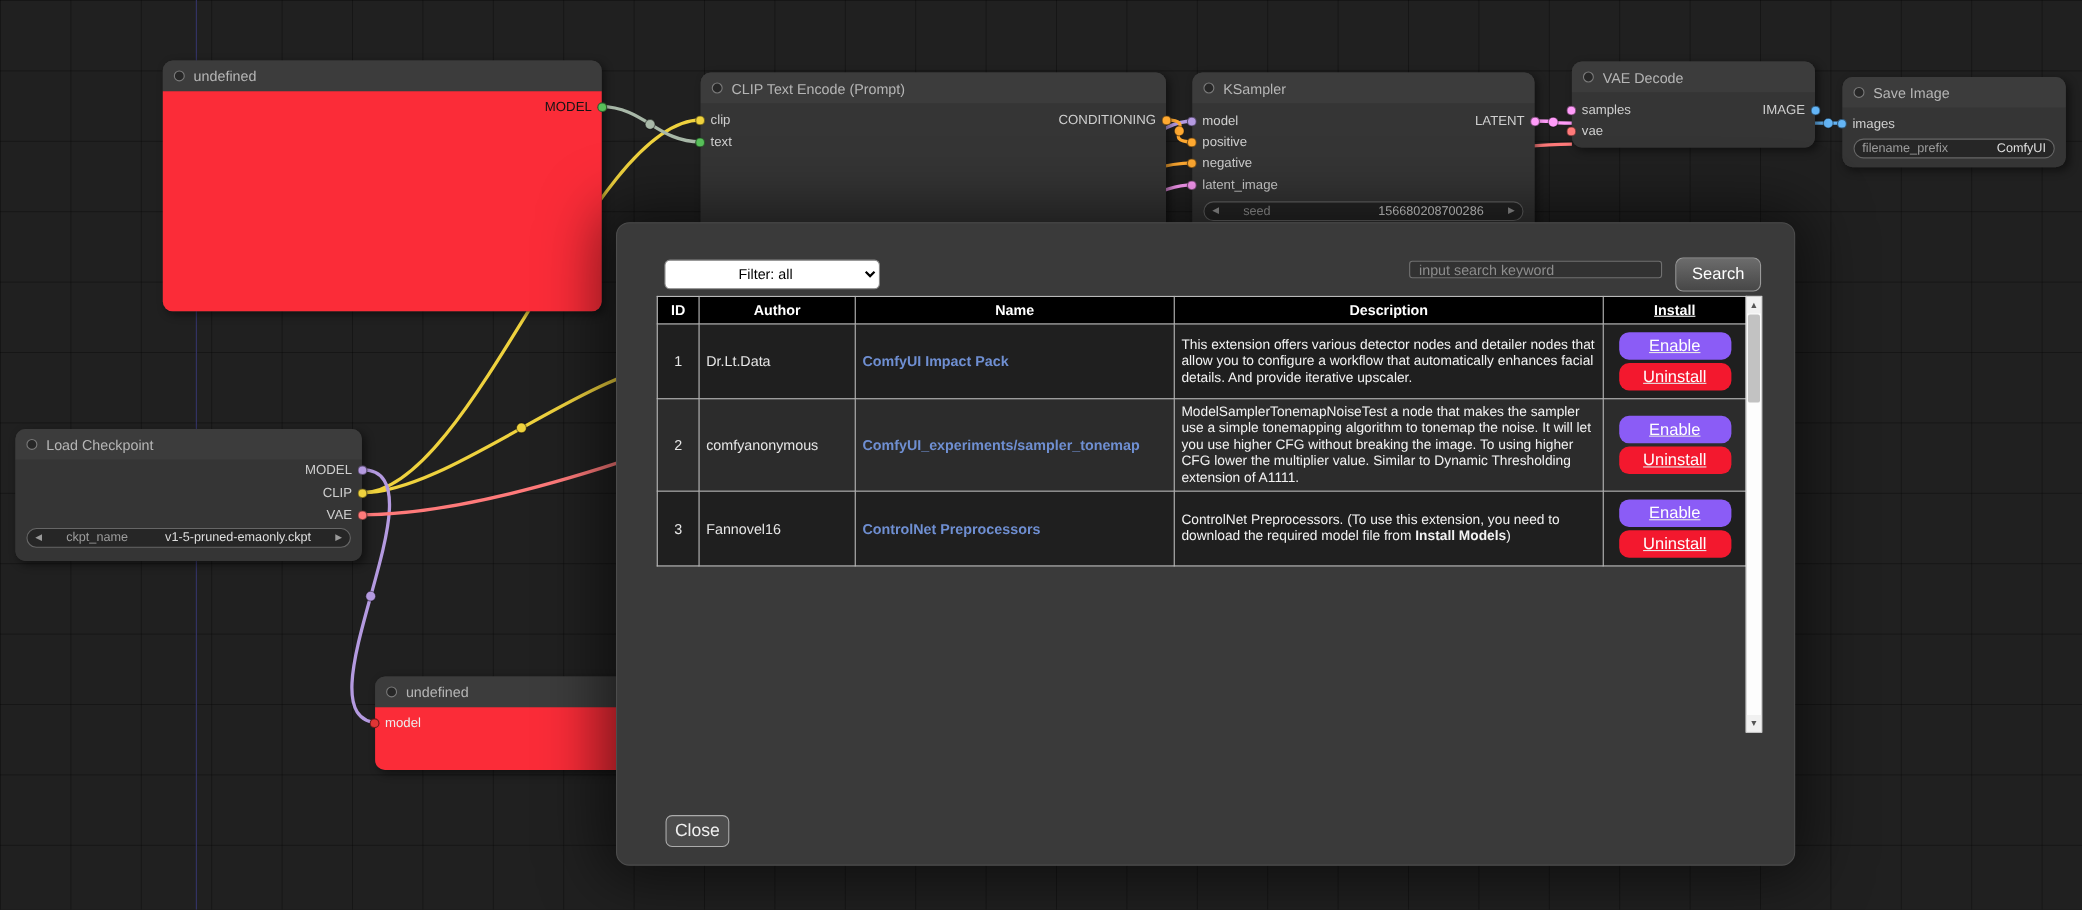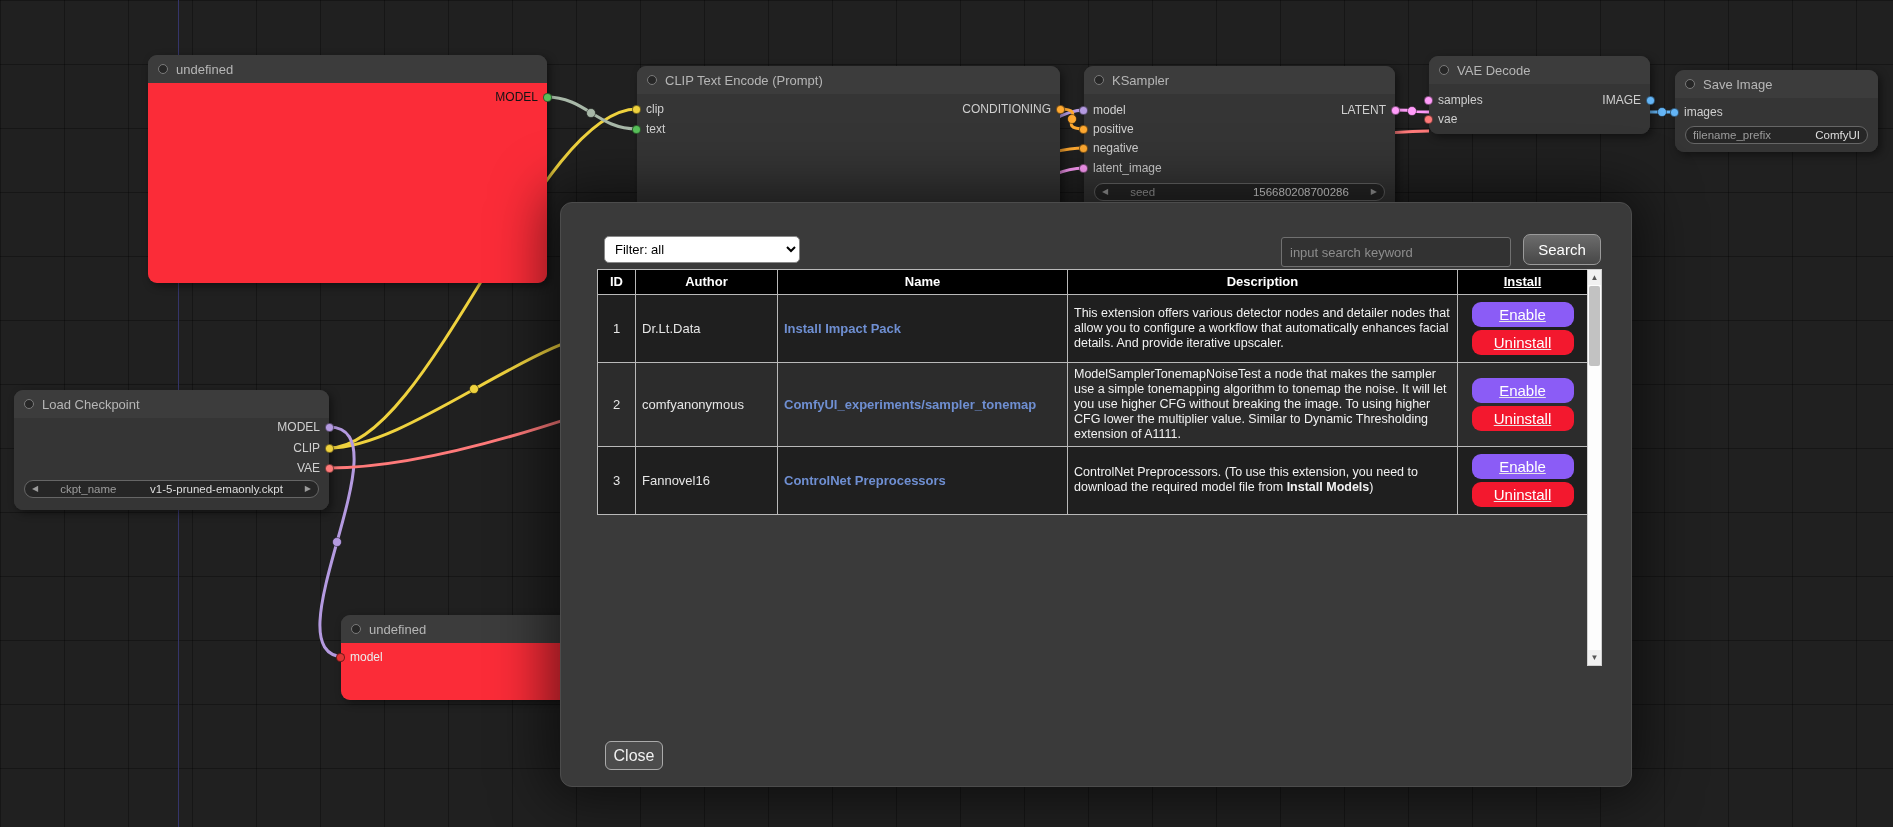--- a/index.html
+++ b/index.html
@@ -52,22 +52,22 @@
   .widget .wvalue { margin-left:auto; color:#dedede; }
   .widget.plain { justify-content:space-between; }
   .widget.plain .wvalue { margin-left:0; }
 
   
   .dialog { position:absolute; left:560px; top:202px; width:1072px; height:585px; z-index:10;
             background:#3a3a3a; border:1px solid #4c4c4c; border-radius:12px;
             box-shadow:0 0 55px 12px rgba(0,0,0,0.55); }
   .filter-select { position:absolute; left:43px; top:33px; width:196px; height:27px;
                    border-radius:5px; border:1px solid #888; background:#ffffff; color:#000;
-                   font-size:13px; padding:0 6px; font-family:"Liberation Sans", sans-serif; }
-  .search-input { position:absolute; left:720px; top:34px; width:230px; height:30px;
+                   font-size:13px; padding:0 6px; font-family:"Liberation Sans", sans-serif;text-align:center; }
+  .search-input { position:absolute; left:720px; top:34px; width:230px; height:16px;
                   background:#323232; border:1px solid #707070; border-radius:3px;
                   color:#d8d8d8; font-size:13px; padding:0 8px;
                   font-family:"Liberation Sans", sans-serif; }
   .search-input::placeholder { color:#8d8d8d; }
   .search-btn { position:absolute; left:962px; top:31px; width:78px; height:31px;
                 background:linear-gradient(#6c6c6c,#474747); border:1px solid #9a9a9a;
                 border-radius:7px; color:#fff; font-size:15px; cursor:pointer;
                 font-family:"Liberation Sans", sans-serif; }
 
   .ext-table { position:absolute; left:36px; top:66px; width:990px;
@@ -293,21 +293,21 @@
           <th class="c-author">Author</th>
           <th class="c-name">Name</th>
           <th class="c-desc">Description</th>
           <th class="c-install">Install</th>
         </tr>
       </thead>
       <tbody>
         <tr>
           <td class="c-id">1</td>
           <td class="c-author">Dr.Lt.Data</td>
-          <td class="c-name"><a class="ext-link">Install Impact Pack</a></td>
+          <td class="c-name"><a class="ext-link">ComfyUI Impact Pack</a></td>
           <td class="c-desc"><span>This extension offers various detector nodes and detailer nodes that allow you to configure a workflow that automatically enhances facial details. And provide iterative upscaler.</span><b></b><span></span></td>
           <td class="c-install">
             <button class="btn enable">Enable</button>
             <button class="btn uninstall">Uninstall</button>
           </td>
         </tr>
         <tr>
           <td class="c-id">2</td>
           <td class="c-author">comfyanonymous</td>
           <td class="c-name"><a class="ext-link">ComfyUI_experiments/sampler_tonemap</a></td>

